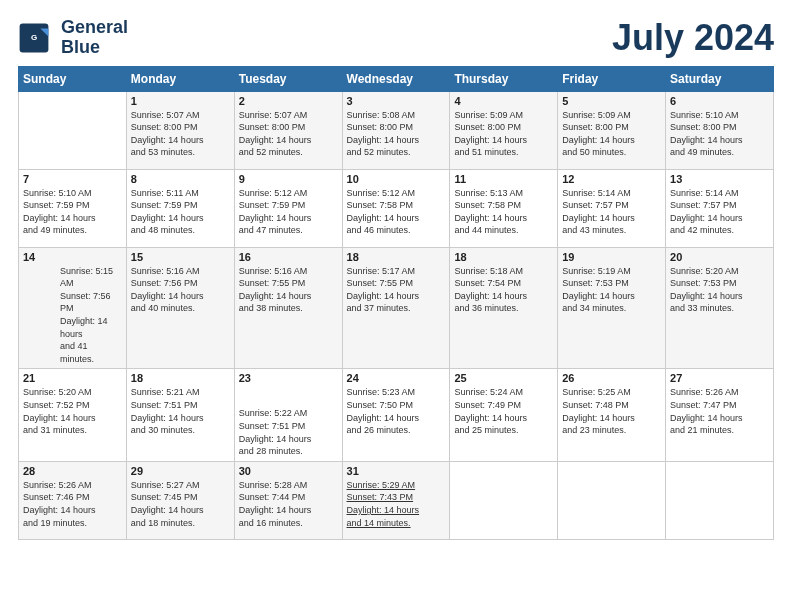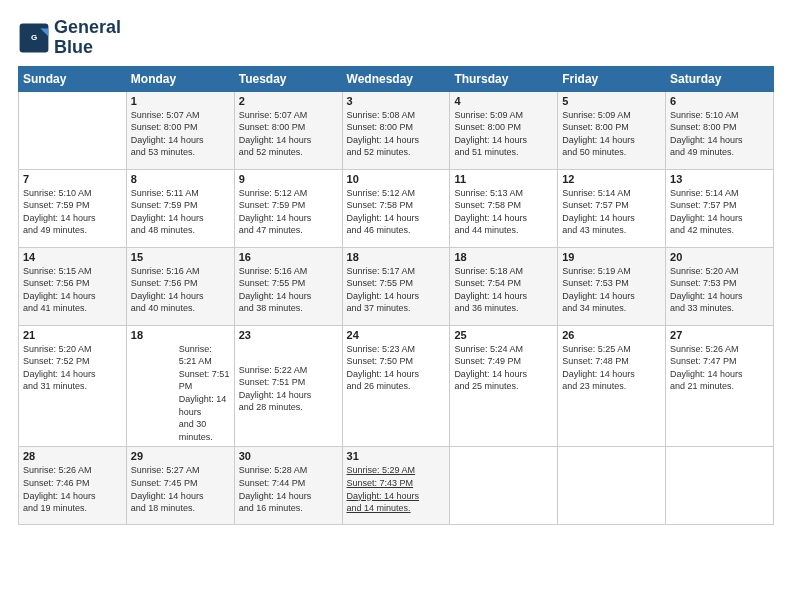--- a/index.html
+++ b/index.html
@@ -24,20 +24,21 @@
     }
     .logo {
       display: flex;
       align-items: center;
     }
     .logo-text {
       font-size: 18px;
       font-weight: bold;
       color: #1a3a5c;
       line-height: 1.1;
+      margin-left: 7px;
     }
     .logo-icon {
       width: 32px;
       height: 32px;
       margin-right: 4px;
     }
     .title-block {
       text-align: right;
     }
     .main-title {
@@ -103,20 +104,21 @@
         <rect x="2" y="2" width="36" height="36" rx="4" fill="#1a3a5c"></rect>
         <text x="20" y="22" text-anchor="middle" font-size="10" font-weight="bold" fill="white" font-family="Arial">G</text>
         <polygon points="28,8 38,8 38,18" fill="#4a90d9"></polygon>
       </svg>
       <div class="logo-text">
         <div>General</div>
         <div>Blue</div>
       </div>
     </div>
     <div class="title-block">
+      <div class="main-title">July 2024</div>
     </div>
   </div>
 
   <table>
     <thead>
       <tr>
       <th>Sunday</th>
           <th>Monday</th>
           <th>Tuesday</th>
           <th>Wednesday</th>
@@ -218,21 +220,21 @@
             <span class="day-num">13</span>
             <div class="cell-info" style="white-space: pre-line;">Sunrise: 5:14 AM
 Sunset: 7:57 PM
 Daylight: 14 hours
 and 42 minutes.</div>
           </td>
         </tr>
         <tr>
           <td>
             <span class="day-num">14</span>
-            <div class="cell-info" style="white-space: pre-line;">Sunrise: 5:15 AM
+            <div class="cell-info" style="white-space: pre-line; margin-left: 37px;">Sunrise: 5:15 AM
 Sunset: 7:56 PM
 Daylight: 14 hours
 and 41 minutes.</div>
           </td>
           <td>
             <span class="day-num">15</span>
             <div class="cell-info" style="white-space: pre-line;">Sunrise: 5:16 AM
 Sunset: 7:56 PM
 Daylight: 14 hours
 and 40 minutes.</div>
@@ -276,21 +278,21 @@
         <tr>
           <td>
             <span class="day-num">21</span>
             <div class="cell-info" style="white-space: pre-line;">Sunrise: 5:20 AM
 Sunset: 7:52 PM
 Daylight: 14 hours
 and 31 minutes.</div>
           </td>
           <td>
             <span class="day-num">18</span>
-            <div class="cell-info" style="white-space: pre-line; margin-left: 48px;">Sunrise: 5:21 AM
+            <div class="cell-info" style="white-space: pre-line;">Sunrise: 5:21 AM
 Sunset: 7:51 PM
 Daylight: 14 hours
 and 30 minutes.</div>
           </td>
           <td>
             <span class="day-num">23</span>
             <div class="cell-info" style="white-space: pre-line; margin-top: 23px;">Sunrise: 5:22 AM
 Sunset: 7:51 PM
 Daylight: 14 hours
 and 28 minutes.</div>

